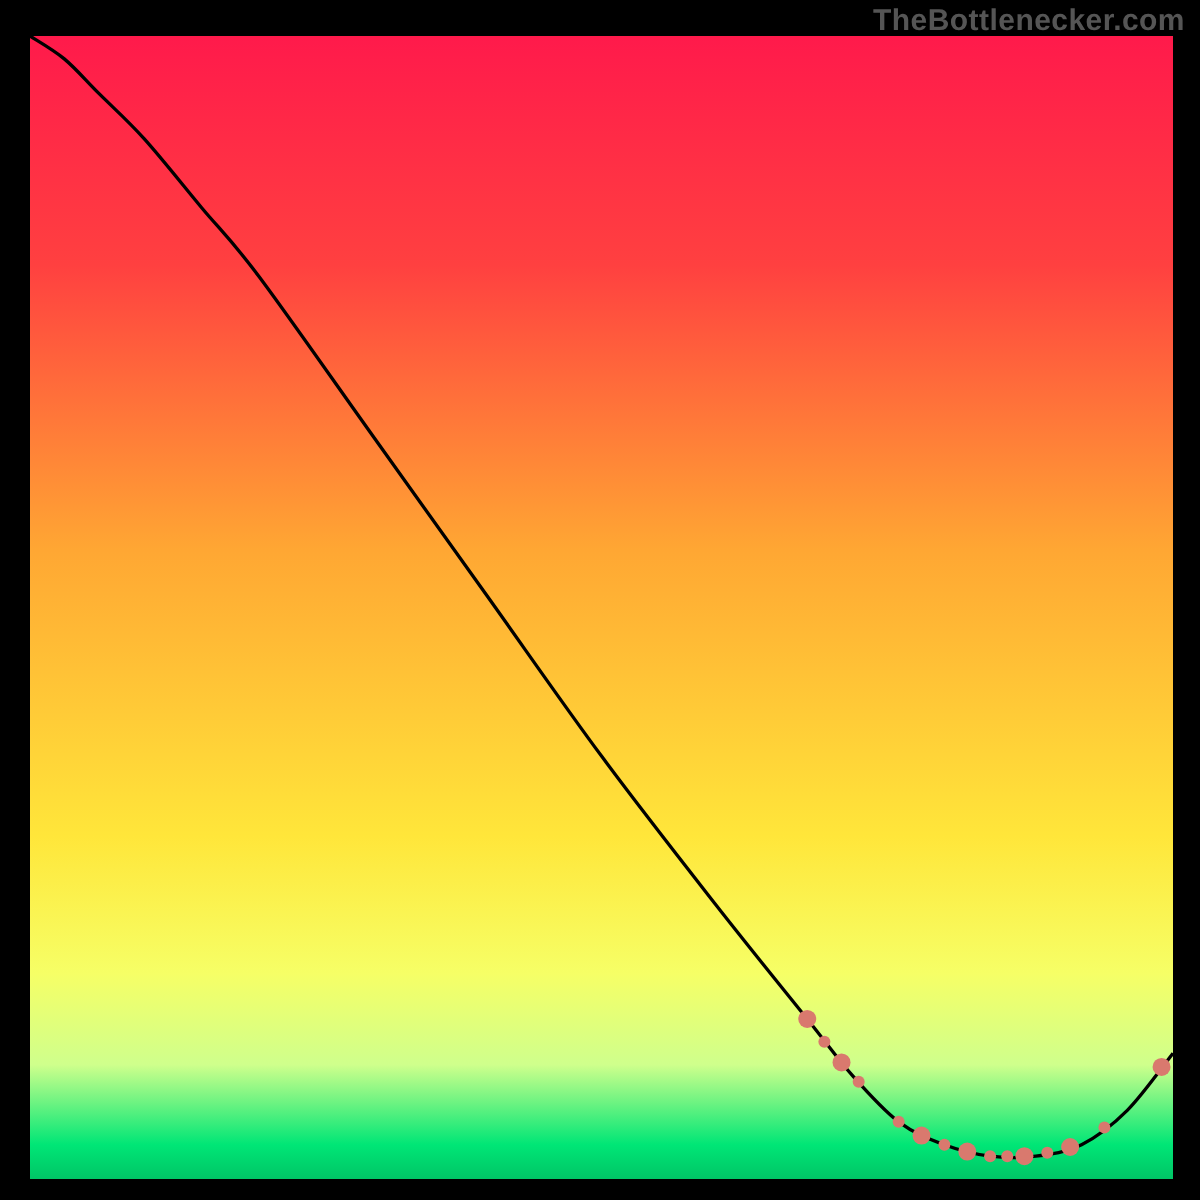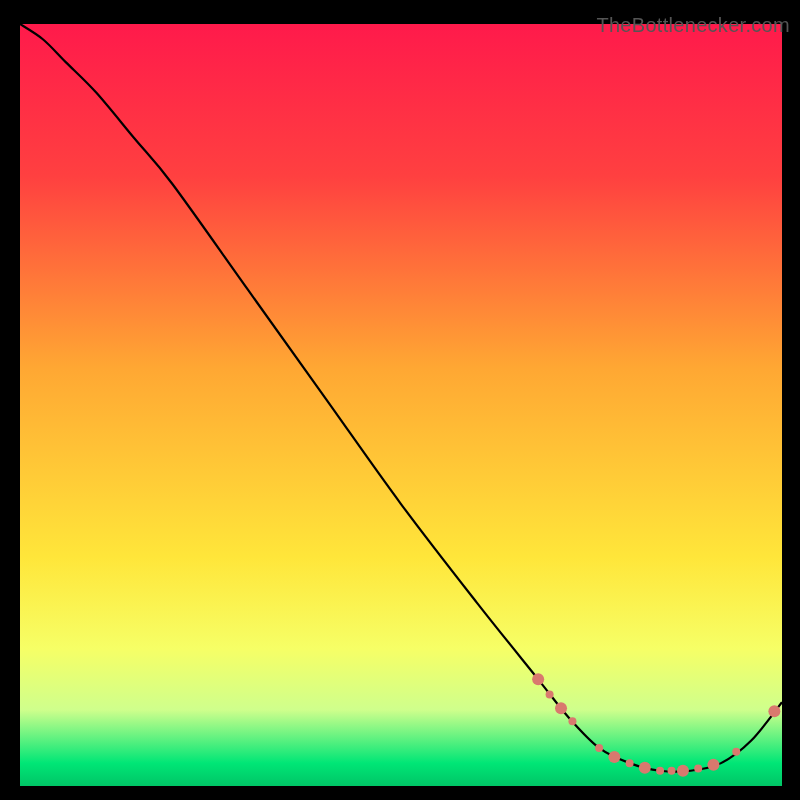--- a/index.html
+++ b/index.html
@@ -12,25 +12,25 @@
     font-family: Arial, Helvetica, sans-serif;
   }
   .frame {
     position: relative;
     width: 800px;
     height: 800px;
     background: #000;
   }
   .watermark {
     position: absolute;
-    top: 14px;
+    top: 3px;
     right: 10px;
     color: #555;
     font-size: 20px;
-    font-weight: 400;
+    font-weight: 700;
     letter-spacing: 0.3px;
     z-index: 5;
   }
   .plot {
     position: absolute;
     left: 20px;
     top: 24px;
     width: 762px;
     height: 762px;
   }

